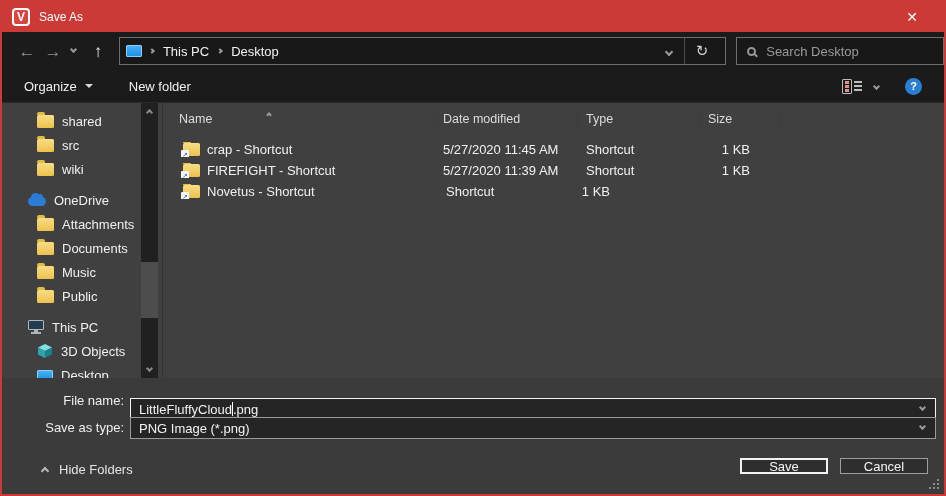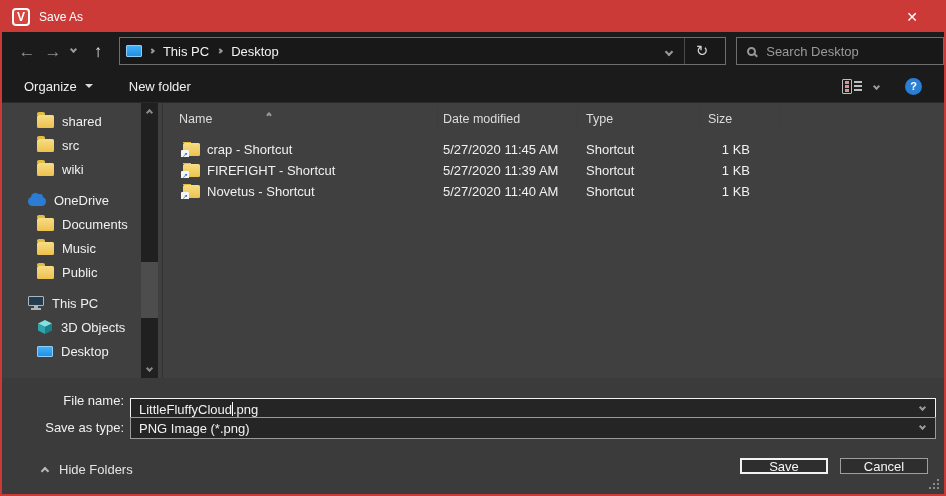--- a/index.html
+++ b/index.html
@@ -247,20 +247,24 @@
         <span class="lbl">src</span>
       </div>
       <div class="side-item child">
         <span class="ifolder"></span>
         <span class="lbl">wiki</span>
       </div>
       <div class="side-gap"></div>
       <div class="side-item root">
         <span class="icloud"></span>
         <span class="lbl">OneDrive</span>
+      </div>
+      <div class="side-item child">
+        <span class="ifolder"></span>
+        <span class="lbl">Attachments</span>
       </div>
       <div class="side-item child">
         <span class="ifolder"></span>
         <span class="lbl">Documents</span>
       </div>
       <div class="side-item child">
         <span class="ifolder"></span>
         <span class="lbl">Music</span>
       </div>
       <div class="side-item child">
@@ -330,21 +334,20 @@
           <span class="cell c-type">Shortcut</span>
           <span class="cell c-size">1 KB</span>
         </div>
         <div class="lrow">
           <span class="cell c-name">
             <span class="ifolder">
                 <i class="lnk"></i>
               </span>
             <span class="nm">Novetus - Shortcut</span>
           </span>
-          <span class="cell c-date">5/27/2020 11:40 AM</span>
           <span class="cell c-type">Shortcut</span>
           <span class="cell c-size">1 KB</span>
         </div>
       </div>
     </div>
   </div>
 
   <div class="footer">
     <div class="flabel r1">File name:</div>
     <div class="fieldbox filename">

